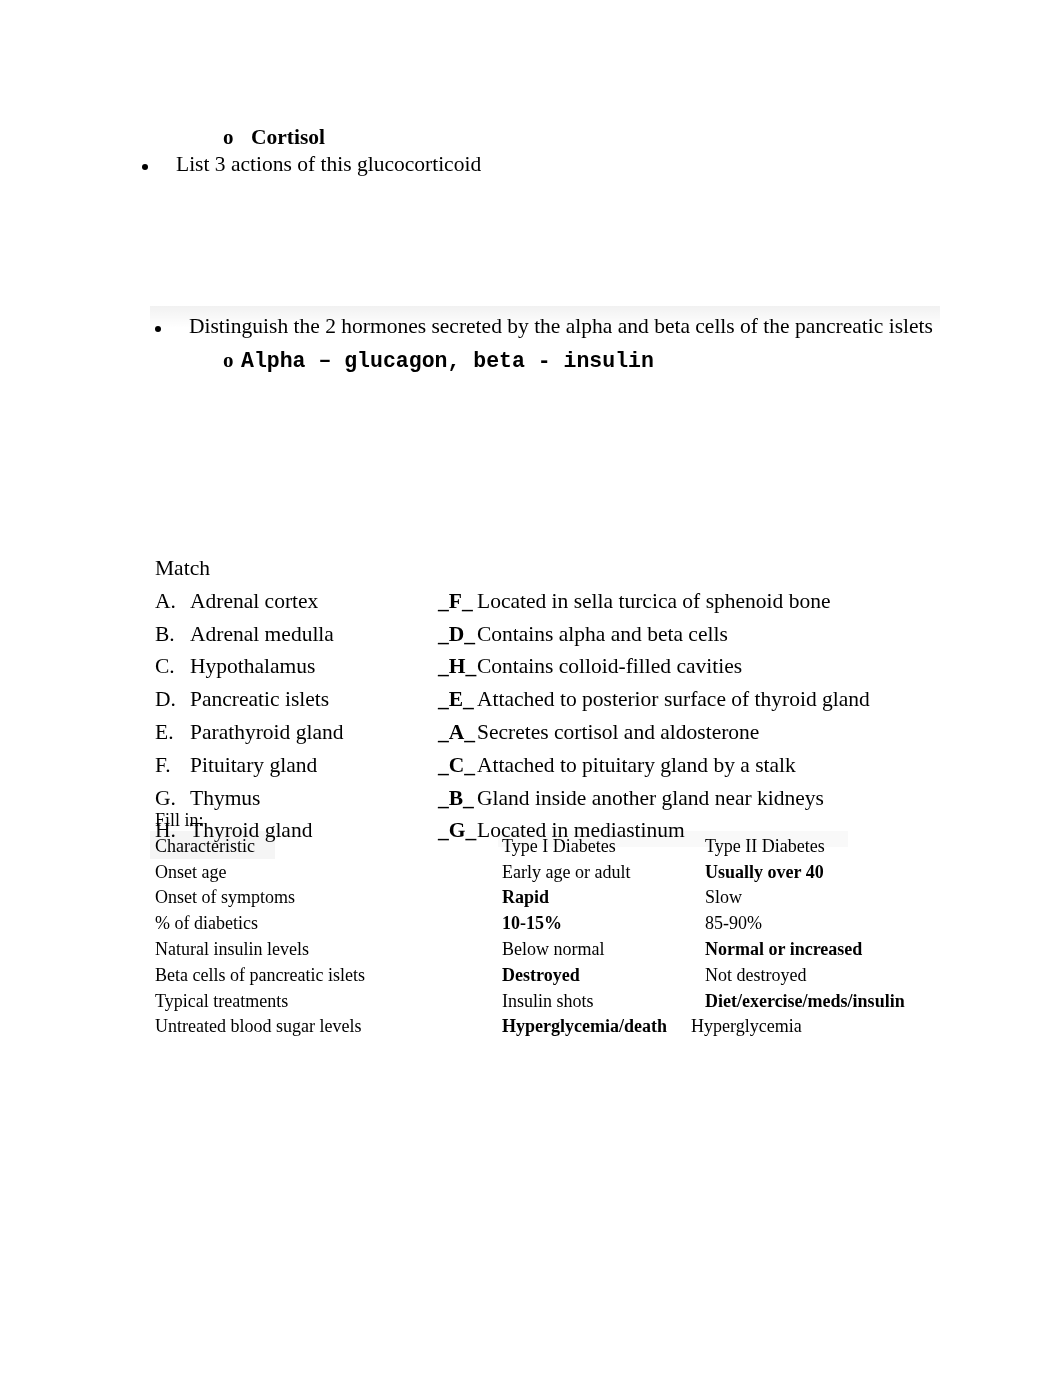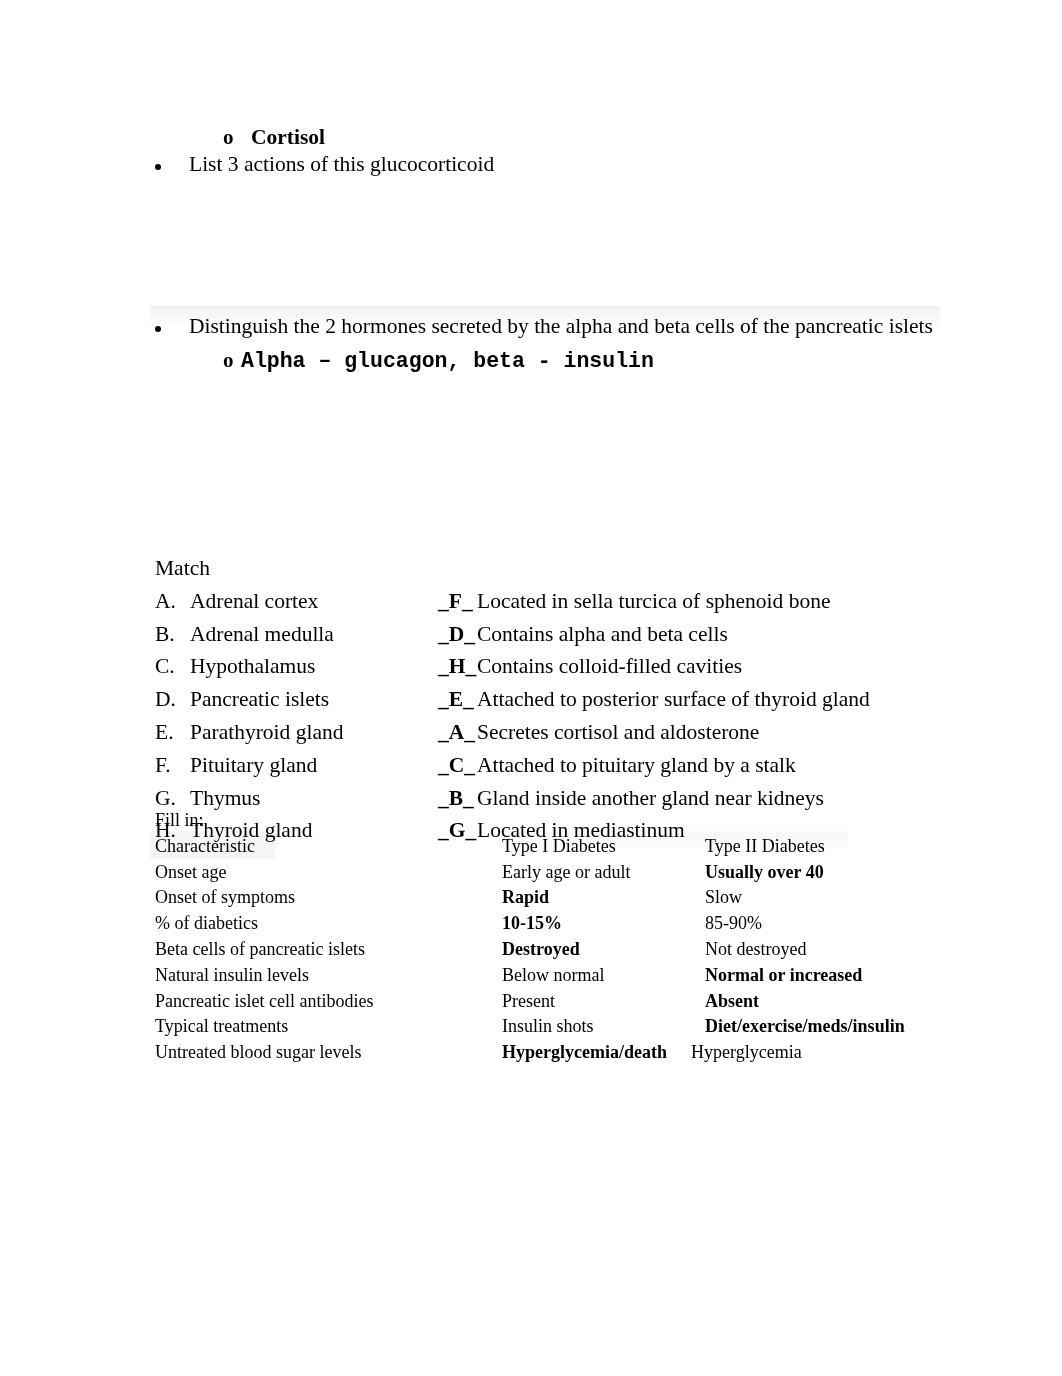--- a/index.html
+++ b/index.html
@@ -81,21 +81,21 @@
 
   <div class="shade" style="left:150px; top:306px; width:790px; height:22px;"></div>
   <div class="shade-soft" style="left:150px; top:831px; width:125px; height:28px;"></div>
   <div class="shade-soft" style="left:498px; top:831px; width:350px; height:16px; opacity:.55;"></div>
 
   <div class="li li-sub" style="left:223px; top:124px;">
     <span class="sub-bullet-o">o</span>
     <span class="li-text" style="margin-left:28px;">Cortisol</span>
   </div>
 
-  <div class="li" style="left:155px; top:151px;text-align:center;">
+  <div class="li" style="left:142px; top:151px;text-align:center;">
     <span class="bullet-dot"></span>
     <span class="li-text" style="margin-left:34px;">List 3 actions of this glucocorticoid</span>
   </div>
 
   <div class="li" style="left:155px; top:313px;">
     <span class="bullet-dot"></span>
     <span class="li-text" style="margin-left:34px;">Distinguish the 2 hormones secreted by the alpha and beta cells of the pancreatic islets</span>
   </div>
 
   <div class="li li-sub" style="left:223px; top:347px;">
@@ -190,36 +190,31 @@
       <span class="f-t2">Slow</span>
     </div>
 
     <div class="fill-row">
       <span class="f-char">% of diabetics</span>
       <span class="f-t1 b">10-15%</span>
       <span class="f-t2">85-90%</span>
     </div>
 
     <div class="fill-row">
+      <span class="f-char">Natural insulin levels</span>
+      <span class="f-t1">Below normal</span>
+      <span class="f-t2 b">Normal or increased</span>
+    </div>
+
+    <div class="fill-row">
       <span class="f-char">Beta cells of pancreatic islets</span>
       <span class="f-t1 b">Destroyed</span>
       <span class="f-t2">Not destroyed</span>
     </div>
 
-    <div class="fill-row">
-      <span class="f-char">Natural insulin levels</span>
-      <span class="f-t1">Below normal</span>
-      <span class="f-t2 b">Normal or increased</span>
-    </div>
-
-    <div class="fill-row">
-      <span class="f-char">Pancreatic islet cell antibodies</span>
-      <span class="f-t1">Present</span>
-      <span class="f-t2 b">Absent</span>
-    </div>
 
 
     <div class="fill-row">
       <span class="f-char">Typical treatments</span>
       <span class="f-t1">Insulin shots</span>
       <span class="f-t2 b">Diet/exercise/meds/insulin</span>
     </div>
 
     <div class="fill-row">
       <span class="f-char">Untreated blood sugar levels</span>

